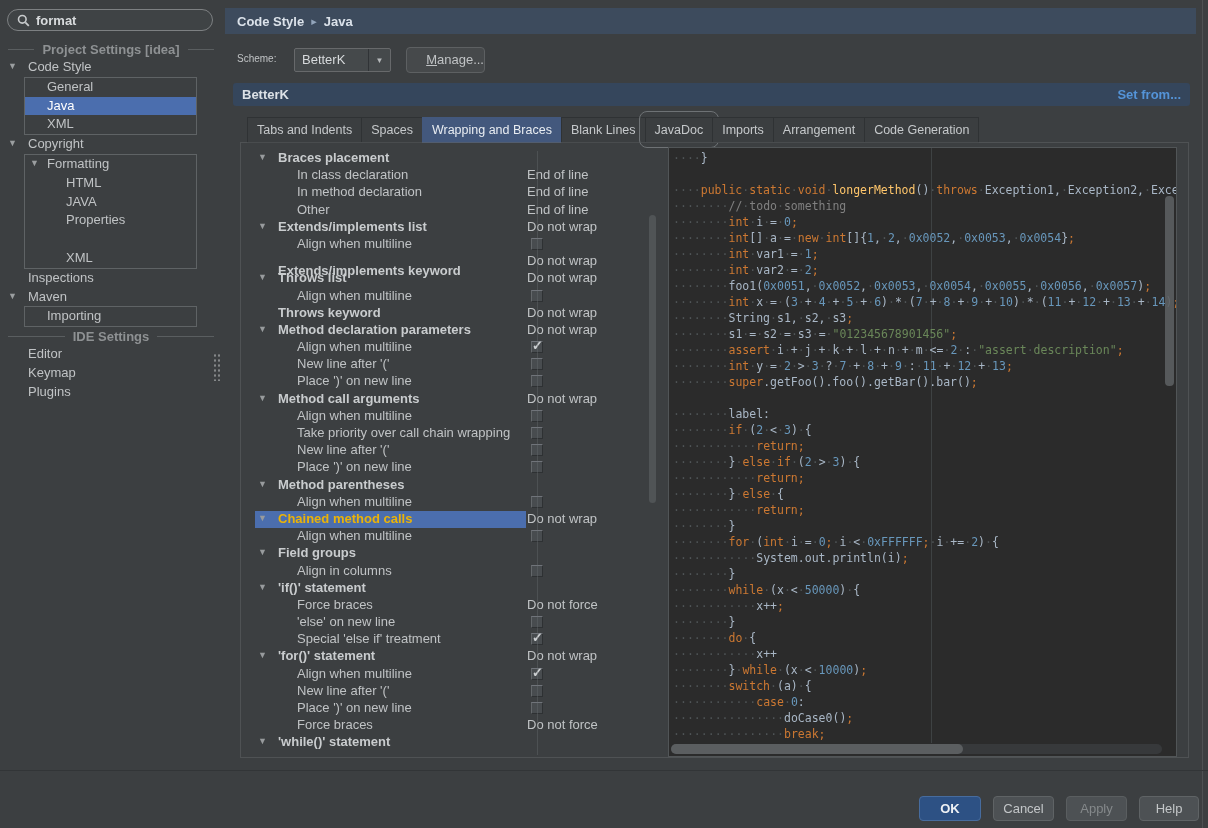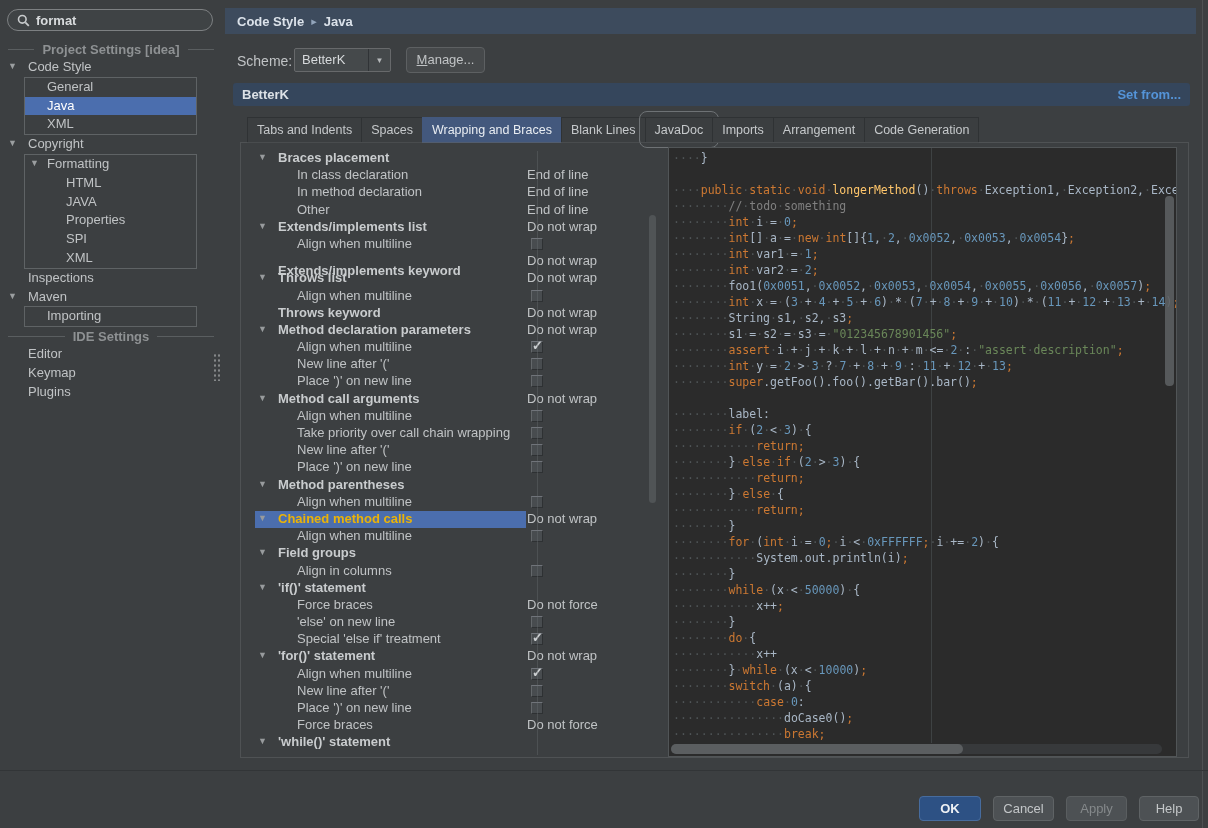--- a/index.html
+++ b/index.html
@@ -23,28 +23,28 @@
   .t-sep .ln{flex:1;height:1px;background:#5a5e60;margin:0 8px;}
   .grip{position:absolute;left:213px;top:353px;width:8px;height:28px;
         background-image:radial-gradient(circle,rgba(150,153,155,.8) 1px,transparent 1.3px);
         background-size:4px 5px;}
   .v-edge{position:absolute;left:1202px;top:0;width:1px;height:828px;background:#5c6062;opacity:.55;}
   
   .crumb{position:absolute;left:225px;top:8px;width:971px;height:26px;background:#3d4b5d;
          color:#dbe2ea;font-weight:bold;font-size:13px;display:flex;align-items:center;
          padding-left:12px;box-sizing:border-box;}
   .chev{margin:0 7px;color:#93a5bb;font-size:11px;font-weight:normal;}
-  .scheme-label{position:absolute;left:237px;top:53px;font-size:14px;color:#c0c3c5;text-align:right;}
+  .scheme-label{position:absolute;left:237px;top:53px;font-size:10px;color:#c0c3c5;text-align:right;}
   .combo{position:absolute;left:294px;top:48px;width:97px;height:24px;border:1px solid #67696b;
          background:#45494b;border-radius:2px;display:flex;box-sizing:border-box;cursor:default;}
   .combo .val{flex:1;padding-left:7px;color:#d7dadc;font-size:13px;line-height:22px;}
   .combo .cArrow{width:21px;border-left:1px solid #303336;display:flex;align-items:center;
          justify-content:center;color:#b6b9bb;font-size:8px;}
   .manage{position:absolute;left:406px;top:47px;width:79px;height:26px;background:#46494b;
-         border:1px solid #5d6062;border-radius:4px;color:#c0c3c5;font-size:13px;text-align:center;
+         border:1px solid #5d6062;border-radius:4px;color:#c0c3c5;font-size:13px;text-align:right;
          line-height:24px;box-sizing:border-box;cursor:default;}
   .scheme-bar{position:absolute;left:233px;top:83px;width:957px;height:23px;background:#35465c;
          border-radius:3px;display:flex;align-items:center;padding:0 9px;box-sizing:border-box;}
   .scheme-bar .title{font-weight:bold;font-size:13px;color:#dce1e6;flex:1;}
   .set-from{color:#5494d8;font-weight:bold;font-size:13px;cursor:pointer;}
   
   #tabs{position:absolute;left:248px;top:117px;height:26px;display:flex;}
   .tab{border:1px solid #2f3234;margin-left:-1px;padding:0 9px;line-height:24px;font-size:12.5px;
        color:#c6c9cb;background:#3b3e40;position:relative;white-space:nowrap;cursor:default;box-sizing:border-box;}
   .tab.sel{background:#43587d;border-color:#43587d;color:#e9edf2;}
@@ -133,23 +133,20 @@
         </div>
         <div class="t-row" style="top: 173.8px;">
           <span class="t-label" style="left: 66px;">HTML</span>
         </div>
         <div class="t-row" style="top: 192.6px;">
           <span class="t-label" style="left: 66px;">JAVA</span>
         </div>
         <div class="t-row" style="top: 211.4px;">
           <span class="t-label" style="left: 66px;">Properties</span>
         </div>
-        <div class="t-row" style="top: 230.2px;">
-          <span class="t-label" style="left: 66px;">SPI</span>
-        </div>
         <div class="t-row" style="top: 249px;">
           <span class="t-label" style="left: 66px;">XML</span>
         </div>
         <div class="t-box" style="top: 154px; height: 114.8px;"></div>
         <div class="t-row" style="top: 268.8px; text-align: center;">
           <span class="t-label" style="left: 28px;">Inspections</span>
         </div>
         <div class="t-row" style="top: 287.6px;">
           <span class="t-tri" style="left: 8px;">▼</span>
           <span class="t-label" style="left: 28px;">Maven</span>

